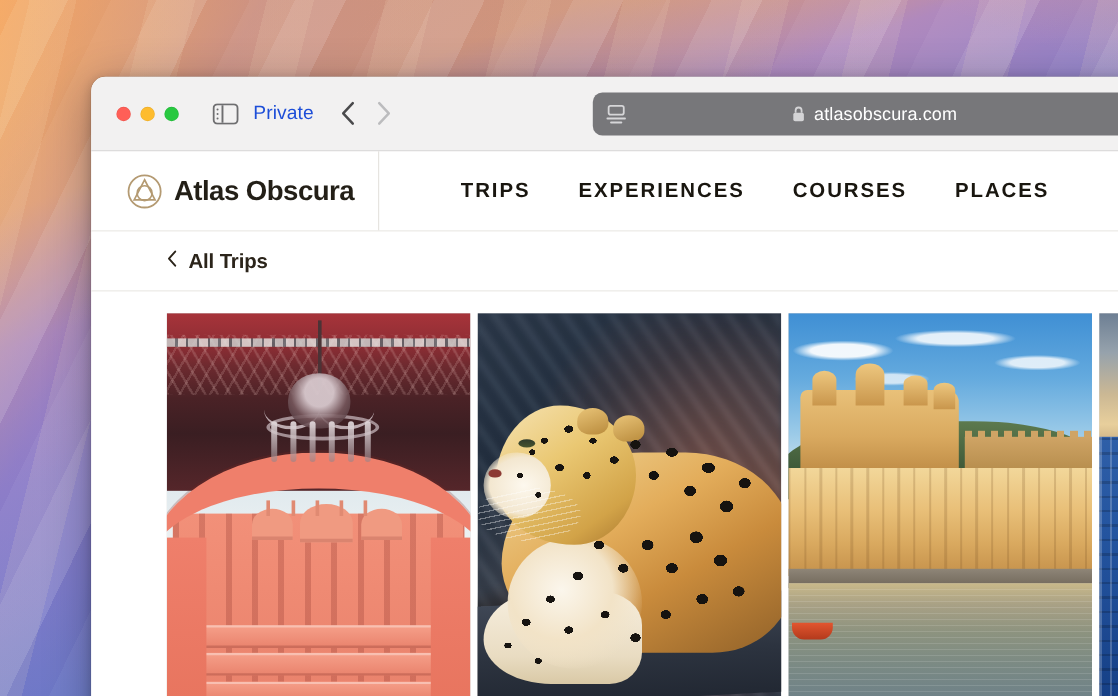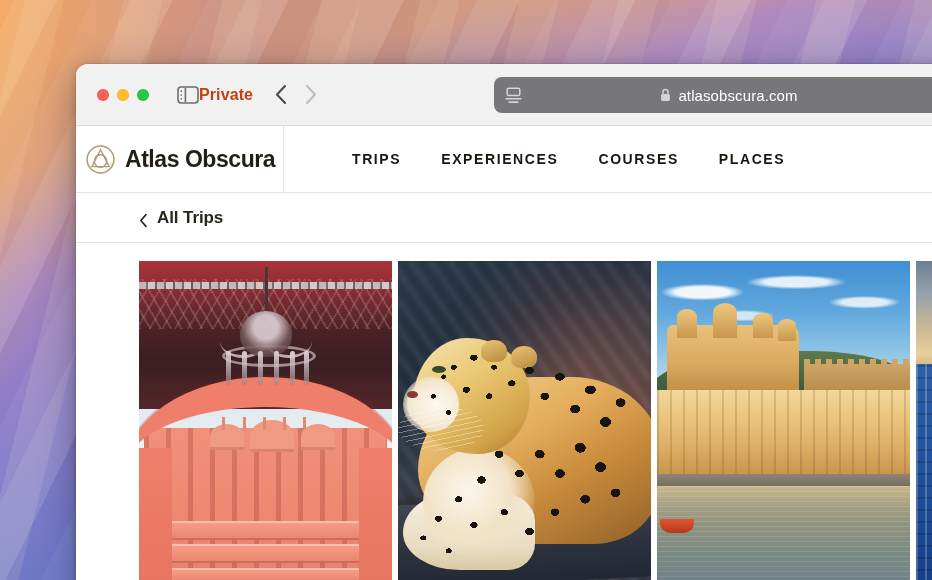--- a/index.html
+++ b/index.html
@@ -129,24 +129,24 @@
   .light.yellow { background: #febc2e; box-shadow: inset 0 0 0 .5px rgba(0,0,0,.08); }
   .light.green  { background: #28c840; box-shadow: inset 0 0 0 .5px rgba(0,0,0,.08); }
 
   .sidebar-toggle {
     margin-left: 28px;
     display: flex;
     align-items: center;
     cursor: default;
   }
   .private-label {
-    margin-left: 0;
+    margin-left: 12px;
     font-size: 16px;
-    font-weight: 700;
-    color: #c2410c;
+    font-weight: 400;
+    color: #1d4ed8;
     letter-spacing: .1px;
   }
   .nav-arrows {
     display: flex;
     align-items: center;
     margin-left: 22px;
     gap: 16px;
   }
   .chev { display: block; }
 
@@ -182,66 +182,67 @@
 
   
   #site-header {
     height: 66px;
     display: flex;
     align-items: center;
     border-bottom: 1px solid #e6e4e0;
     background: #ffffff;
   }
   .brand {
-    width: 208px;
+    width: 240px;
     height: 66px;
     display: flex;
     align-items: center;
     padding-left: 9px;
     box-sizing: border-box;
     border-right: 1px solid #e6e4e0;
+    justify-content: center;
   }
   .brand-mark { flex: 0 0 auto; display:block; }
   .brand-name {
     margin-left: 9px;
     font-size: 23px;
     font-weight: 700;
     color: #231f17;
     letter-spacing: -0.45px;
     white-space: nowrap;
   }
   .main-nav {
     display: flex;
     align-items: center;
     gap: 40px;
     margin-left: 68px;
   }
   .nav-item {
-    font-size: 14px;
+    font-size: 17px;
     font-weight: 700;
     letter-spacing: 1.6px;
     color: #19160f;
     text-transform: uppercase;
     white-space: nowrap;
     cursor: default;
   }
 
   
   #breadcrumb-bar {
     height: 50px;
     display: flex;
     align-items: center;
     padding-left: 63px;
     border-bottom: 1px solid #e6e4e0;
     background: #ffffff;
     box-sizing: border-box;
   }
   .crumb-link {
     display: flex;
-    align-items: flex-end;
+    align-items: flex-start;
     gap: 9px;
     cursor: default;
   }
   .crumb-text {
     font-size: 17px;
     font-weight: 700;
     color: #2b241a;
     letter-spacing: -0.1px;
   }
 

